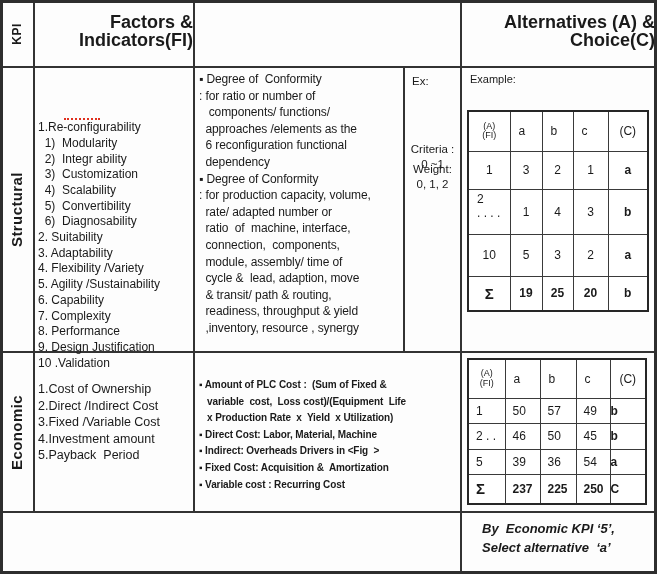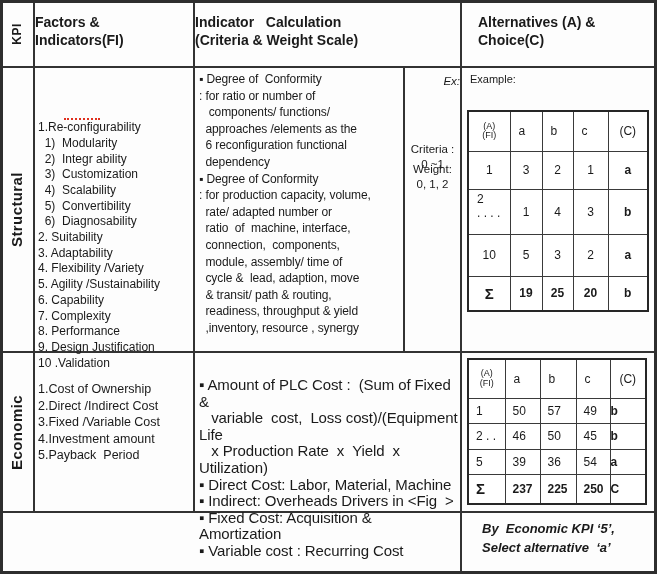--- a/index.html
+++ b/index.html
@@ -9,34 +9,34 @@
   #frame { position:absolute; inset:0; border:3px solid #2e2e2e; pointer-events:none; }
 
   .vline { position:absolute; width:2px; background:#333333; }
   .hline { position:absolute; height:2px; background:#333333; }
 
   .vlabel { position:absolute; display:flex; align-items:center; justify-content:center; }
   .vlabel > span { transform:rotate(-90deg); white-space:nowrap; font-weight:bold; }
   #kpi-label > span { font-size:12px; letter-spacing:.5px; }
   #structural-label > span, #economic-label > span { font-size:15px; letter-spacing:.4px; }
 
-  .hdr { position:absolute; text-align:left; font-weight:bold; font-size:14px; line-height:18px; white-space:pre-wrap; }
+  .hdr { position:absolute; text-align:right; font-weight:bold; font-size:18px; line-height:18px; white-space:pre-wrap; }
 
   .textblock { position:absolute; white-space:pre-wrap; }
   .textblock .line { white-space:pre-wrap; }
 
   #structural-factors { left:38px; top:73px; width:156px; font-size:12px; line-height:15.7px; }
   #structural-indicators { left:199px; top:71px; width:204px; font-size:12px; line-height:16.6px; letter-spacing:-0.1px; }
   #economic-factors { left:38px; top:381px; width:156px; font-size:12.5px; line-height:16.6px; }
-  #economic-indicators { left:199px; top:377px; width:260px; font-size:15px; line-height:16.6px; letter-spacing:-0.1px; }
+  #economic-indicators { left:199px; top:377px; width:260px; font-size:10px; line-height:16.6px; letter-spacing:-0.1px;font-weight:bold; }
 
   #wavy-underline { position:absolute; left:26px; top:44px; width:36px; height:3px; border-bottom:2px dotted #e0301e; }
 
   .exblock { position:absolute; left:405px; width:55px; text-align:center; font-size:11.5px; line-height:15px; white-space:pre-wrap; }
-  #ex-title { top:74px; text-align:right; padding-left:7px;font-style:italic; }
+  #ex-title { top:74px; text-align:left; padding-left:7px; }
   #ex-criteria { top:114px;margin-top:28px; }
   #ex-weight { top:162px; }
 
   #example-label { position:absolute; left:470px; top:73px; font-size:11px; }
 
   table.extable { position:absolute; border-collapse:collapse; table-layout:fixed; border:2px solid #262626; background:#fff; }
   table.extable th, table.extable td { border:1px solid #3a3a3a; font-size:12px; white-space:pre-wrap; overflow:hidden; }
   table.extable th { font-weight:normal; text-align:left; padding-left:8px; }
   table.extable th:first-child { font-size:9px; line-height:9.5px; text-align:center; padding-left:0; }
   table.extable th:last-child { text-align:center; padding-left:0; }
@@ -82,22 +82,20 @@
   <div class="vline" style="left:403px; top:66px; height:287px; width:2px;"></div>
   <div class="hline" style="top:66px; left:0; width:657px;"></div>
   <div class="hline" style="top:351px; left:0; width:657px;"></div>
   <div class="hline" style="top:511px; left:0; width:657px;"></div>
 
   <div class="vlabel" id="kpi-label" style="left:0; top:2px; width:33px; height:64px;">
     <span>KPI</span>
   </div>
   <div class="hdr" style="left:35px; top:13px; width:158px;">Factors &amp;
 Indicators(FI)</div>
-  <div class="hdr" style="left:195px; top:13px; width:265px;">Indicator   Calculation
-(Criteria &amp; Weight Scale)</div>
   <div class="hdr" style="left:462px; top:13px; width:193px;padding-left:16px;">Alternatives (A) &amp;
 Choice(C)</div>
 
   <div class="vlabel" id="structural-label" style="left:0; top:68px; width:33px; height:283px;">
     <span>Structural</span>
   </div>
 
   <div class="textblock" id="structural-factors">
     <span id="wavy-underline"></span>
   <div class="line">1.Re-configurability</div><div class="line">  1)  Modularity</div><div class="line">  2)  Integr ability</div><div class="line">  3)  Customization</div><div class="line">  4)  Scalability</div><div class="line">  5)  Convertibility</div><div class="line">  6)  Diagnosability</div><div class="line">2. Suitability</div><div class="line">3. Adaptability</div><div class="line">4. Flexibility /Variety</div><div class="line">5. Agility /Sustainability</div><div class="line">6. Capability</div><div class="line">7. Complexity</div><div class="line">8. Performance</div><div class="line">9. Design Justification</div><div class="line">10 .Validation</div></div>

